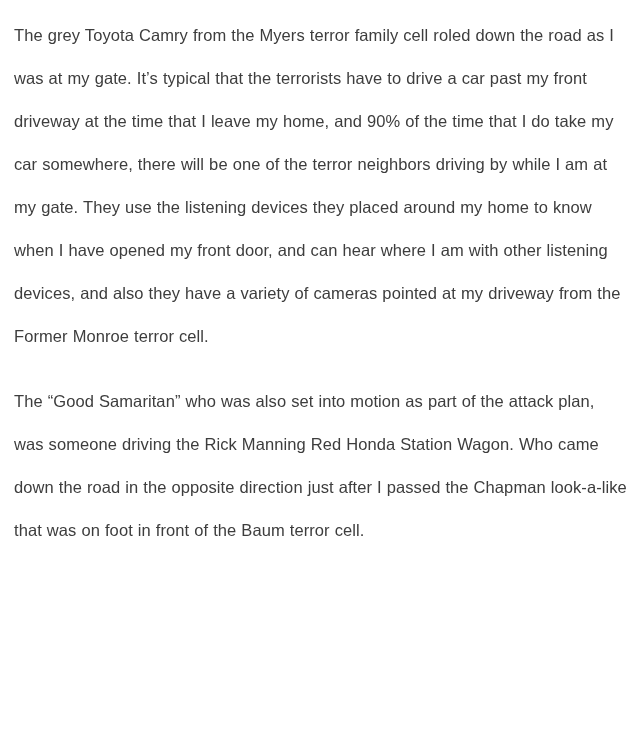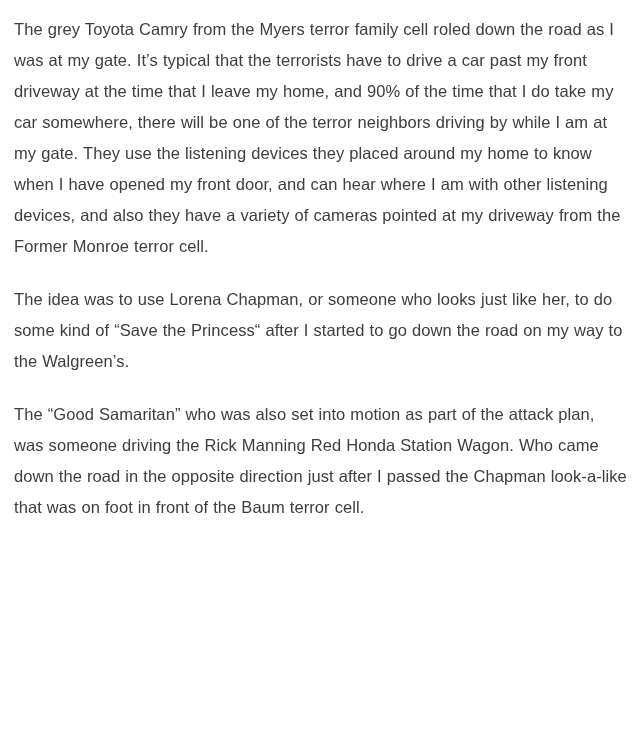--- a/index.html
+++ b/index.html
@@ -16,31 +16,30 @@
   }
   .page {
     box-sizing: border-box;
     width: 641px;
     height: 743px;
     padding: 14px 14px 0 14px;
     background: #ffffff;
   }
   .para {
     font-size: 16.5px;
-    line-height: 31px;
+    line-height: 43px;
     color: #3d3d3d;
     margin: 0 0 22px 0;
     text-align: left;
     letter-spacing: 0.005em;
     word-spacing: 0.02em;
   }
   .para:last-child {
     margin-bottom: 16px;
   }
 </style>
 </head>
 <body>
 
 <div class="page">
   <p class="para">The grey Toyota Camry from the Myers terror family cell roled down the road as I was at my gate. It’s typical that the terrorists have to drive a car past my front driveway at the time that I leave my home, and 90% of the time that I do take my car somewhere, there will be one of the terror neighbors driving by while I am at my gate. They use the listening devices they placed around my home to know when I have opened my front door, and can hear where I am with other listening devices, and also they have a variety of cameras pointed at my driveway from the Former Monroe terror cell.</p>
-  <p class="para">The idea was to use Lorena Chapman, or someone who looks just like her, to do some kind of “Save the Princess“ after I started to go down the road on my way to the Walgreen’s.</p>
   <p class="para">The “Good Samaritan” who was also set into motion as part of the attack plan, was someone driving the Rick Manning Red Honda Station Wagon. Who came down the road in the opposite direction just after I passed the Chapman look-a-like that was on foot in front of the Baum terror cell.</p>
 </div>
 
 </body></html>

